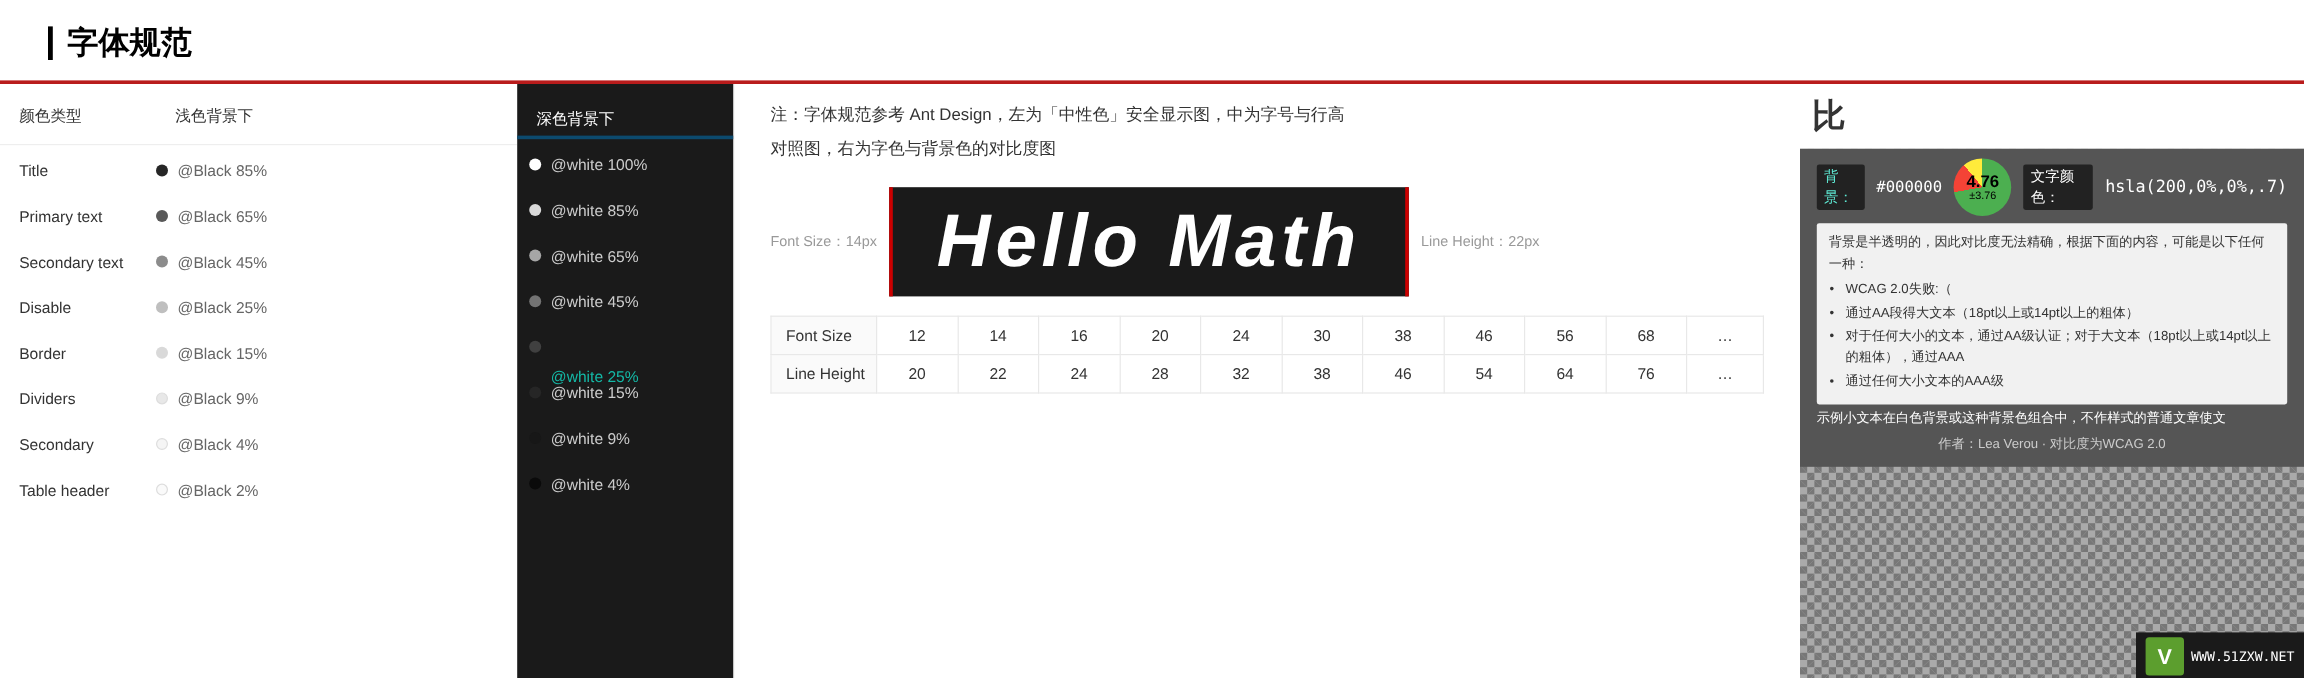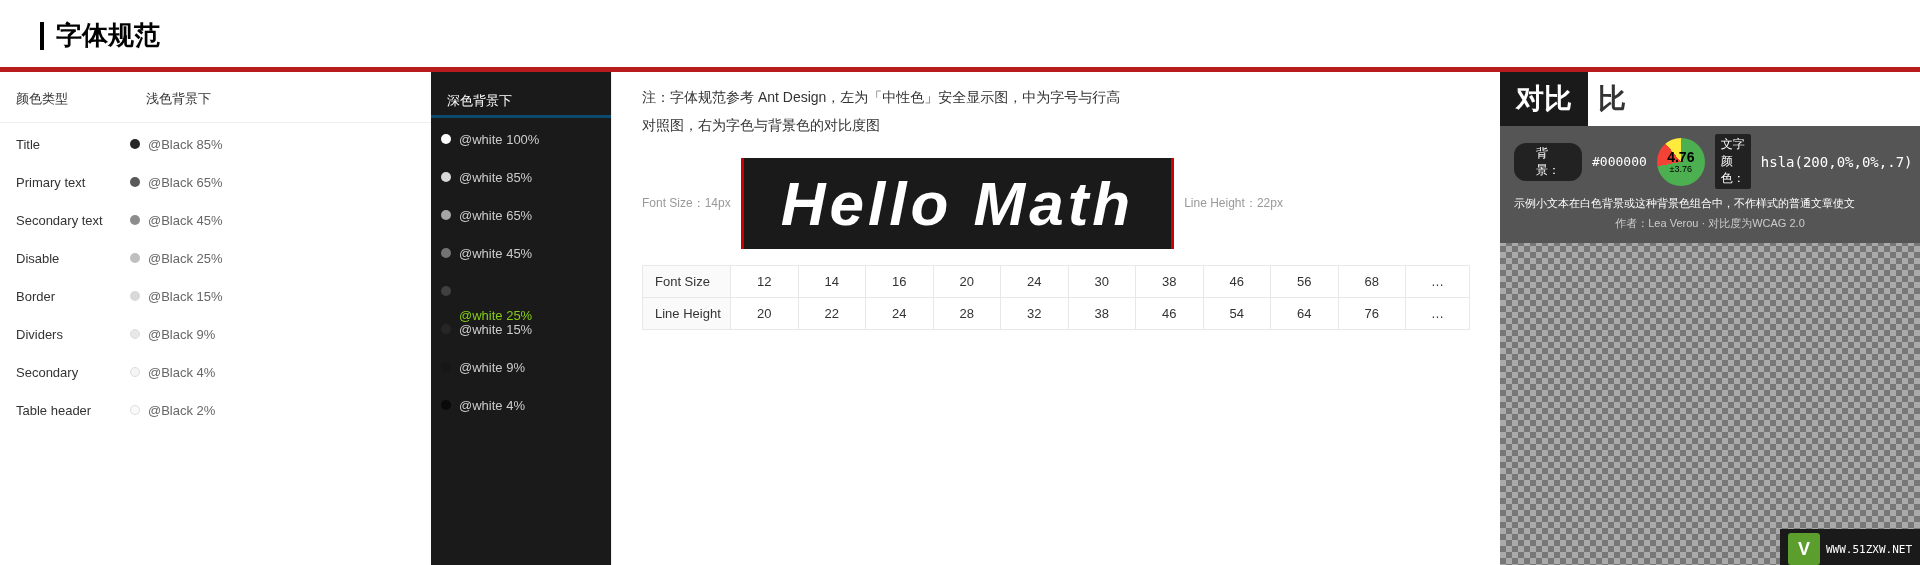--- a/index.html
+++ b/index.html
@@ -9,21 +9,21 @@
       width: 1920px;
       min-height: 565px;
       overflow-x: hidden;
     }
 
     
     .page-header {
       display: flex;
       align-items: center;
       padding: 18px 40px 14px 40px;
-      border-bottom: 5px solid #b91c1c;
+      border-bottom: 3px solid #b91c1c;
     }
     .header-bar {
       width: 4px;
       height: 28px;
       background: #000;
       margin-right: 12px;
       flex-shrink: 0;
     }
     .header-title {
       font-size: 26px;
@@ -185,24 +185,24 @@
       position: relative;
     }
     .contrast-row {
       display: flex;
       align-items: center;
       gap: 10px;
       margin-bottom: 6px;
     }
     .contrast-bg-label {
       font-size: 12px;
-      color: #ffffff;
+      color: #5eead4;
       background: rgba(0,0,0,0.6);
-      padding: 2px 22px;
-      border-radius: 12px;
+      padding: 2px 6px;
+      border-radius: 2px;
     }
     .contrast-color-label {
       font-size: 12px;
       color: #fff;
       background: rgba(0,0,0,0.6);
       padding: 2px 6px;
       border-radius: 2px;
     }
     .contrast-hex {
       font-size: 13px;
@@ -376,21 +376,21 @@
           <div class="table-row">
     <span style="width:10px;height:10px;border-radius:50%;background:rgb(166,166,166);flex-shrink:0;display:inline-block;margin-right:8px;"></span>
     <span style="font-size:13px;color:#ccc;">@white 65%</span>
   </div>
           <div class="table-row">
     <span style="width:10px;height:10px;border-radius:50%;background:rgb(115,115,115);flex-shrink:0;display:inline-block;margin-right:8px;"></span>
     <span style="font-size:13px;color:#ccc;">@white 45%</span>
   </div>
           <div class="table-row">
     <span style="width:10px;height:10px;border-radius:50%;background:rgb(64,64,64);flex-shrink:0;display:inline-block;margin-right:8px;"></span>
-    <span style="font-size:13px;color:#84cc16;margin-top:48px;">@white 25%</span>
+    <span style="font-size:13px;color:#14b8a6;margin-top:48px;">@white 25%</span>
   </div>
           <div class="table-row">
     <span style="width:10px;height:10px;border-radius:50%;background:rgb(38,38,38);flex-shrink:0;display:inline-block;margin-right:8px;"></span>
     <span style="font-size:13px;color:#ccc;">@white 15%</span>
   </div>
           <div class="table-row">
     <span style="width:10px;height:10px;border-radius:50%;background:rgb(23,23,23);flex-shrink:0;display:inline-block;margin-right:8px;"></span>
     <span style="font-size:13px;color:#ccc;">@white 9%</span>
   </div>
           <div class="table-row">
@@ -444,35 +444,43 @@
             <td>64</td>
             <td>76</td>
             <td>…</td>
           </tr>
     </tbody>
       </table>
   </div>
 
   <div class="contrast-panel checkerboard">
     <div style="background:#fff; display:flex; align-items:center; padding:0;">
-      <div class="contrast-label-duibi">对比</div>
       <div class="contrast-label-bi">比</div>
     </div>
     <div class="contrast-inner">
       <div class="contrast-row">
         <span class="contrast-bg-label">背景：</span>
         <span class="contrast-hex">#000000</span>
         <div class="contrast-score-badge">
           <span class="contrast-score-number">4.76</span>
           <span class="contrast-score-sub">±3.76</span>
         </div>
         <span class="contrast-color-label">文字颜色：</span>
         <span class="contrast-hsla">hsla(200,0%,0%,.7)</span>
       </div>
 
+      <div class="contrast-info-box">
+        <div style="margin-bottom:4px;font-weight:500;">背景是半透明的，因此对比度无法精确，根据下面的内容，可能是以下任何一种：</div>
+        <ul class="contrast-info-list" id="contrast-bullets">
+            <li>WCAG 2.0失败:（</li>
+            <li>通过AA段得大文本（18pt以上或14pt以上的粗体）</li>
+            <li>对于任何大小的文本，通过AA级认证；对于大文本（18pt以上或14pt以上的粗体），通过AAA</li>
+            <li>通过任何大小文本的AAA级</li>
+          </ul>
+      </div>
 
       <div class="contrast-hint-text">示例小文本在白色背景或这种背景色组合中，不作样式的普通文章使文</div>
       <div class="author-line">作者：Lea Verou · 对比度为WCAG 2.0</div>
     </div>
     <div class="watermark-area">
       <div class="watermark-logo">V</div>
       <span class="watermark-text">WWW.51ZXW.NET</span>
     </div>
   </div>
 

